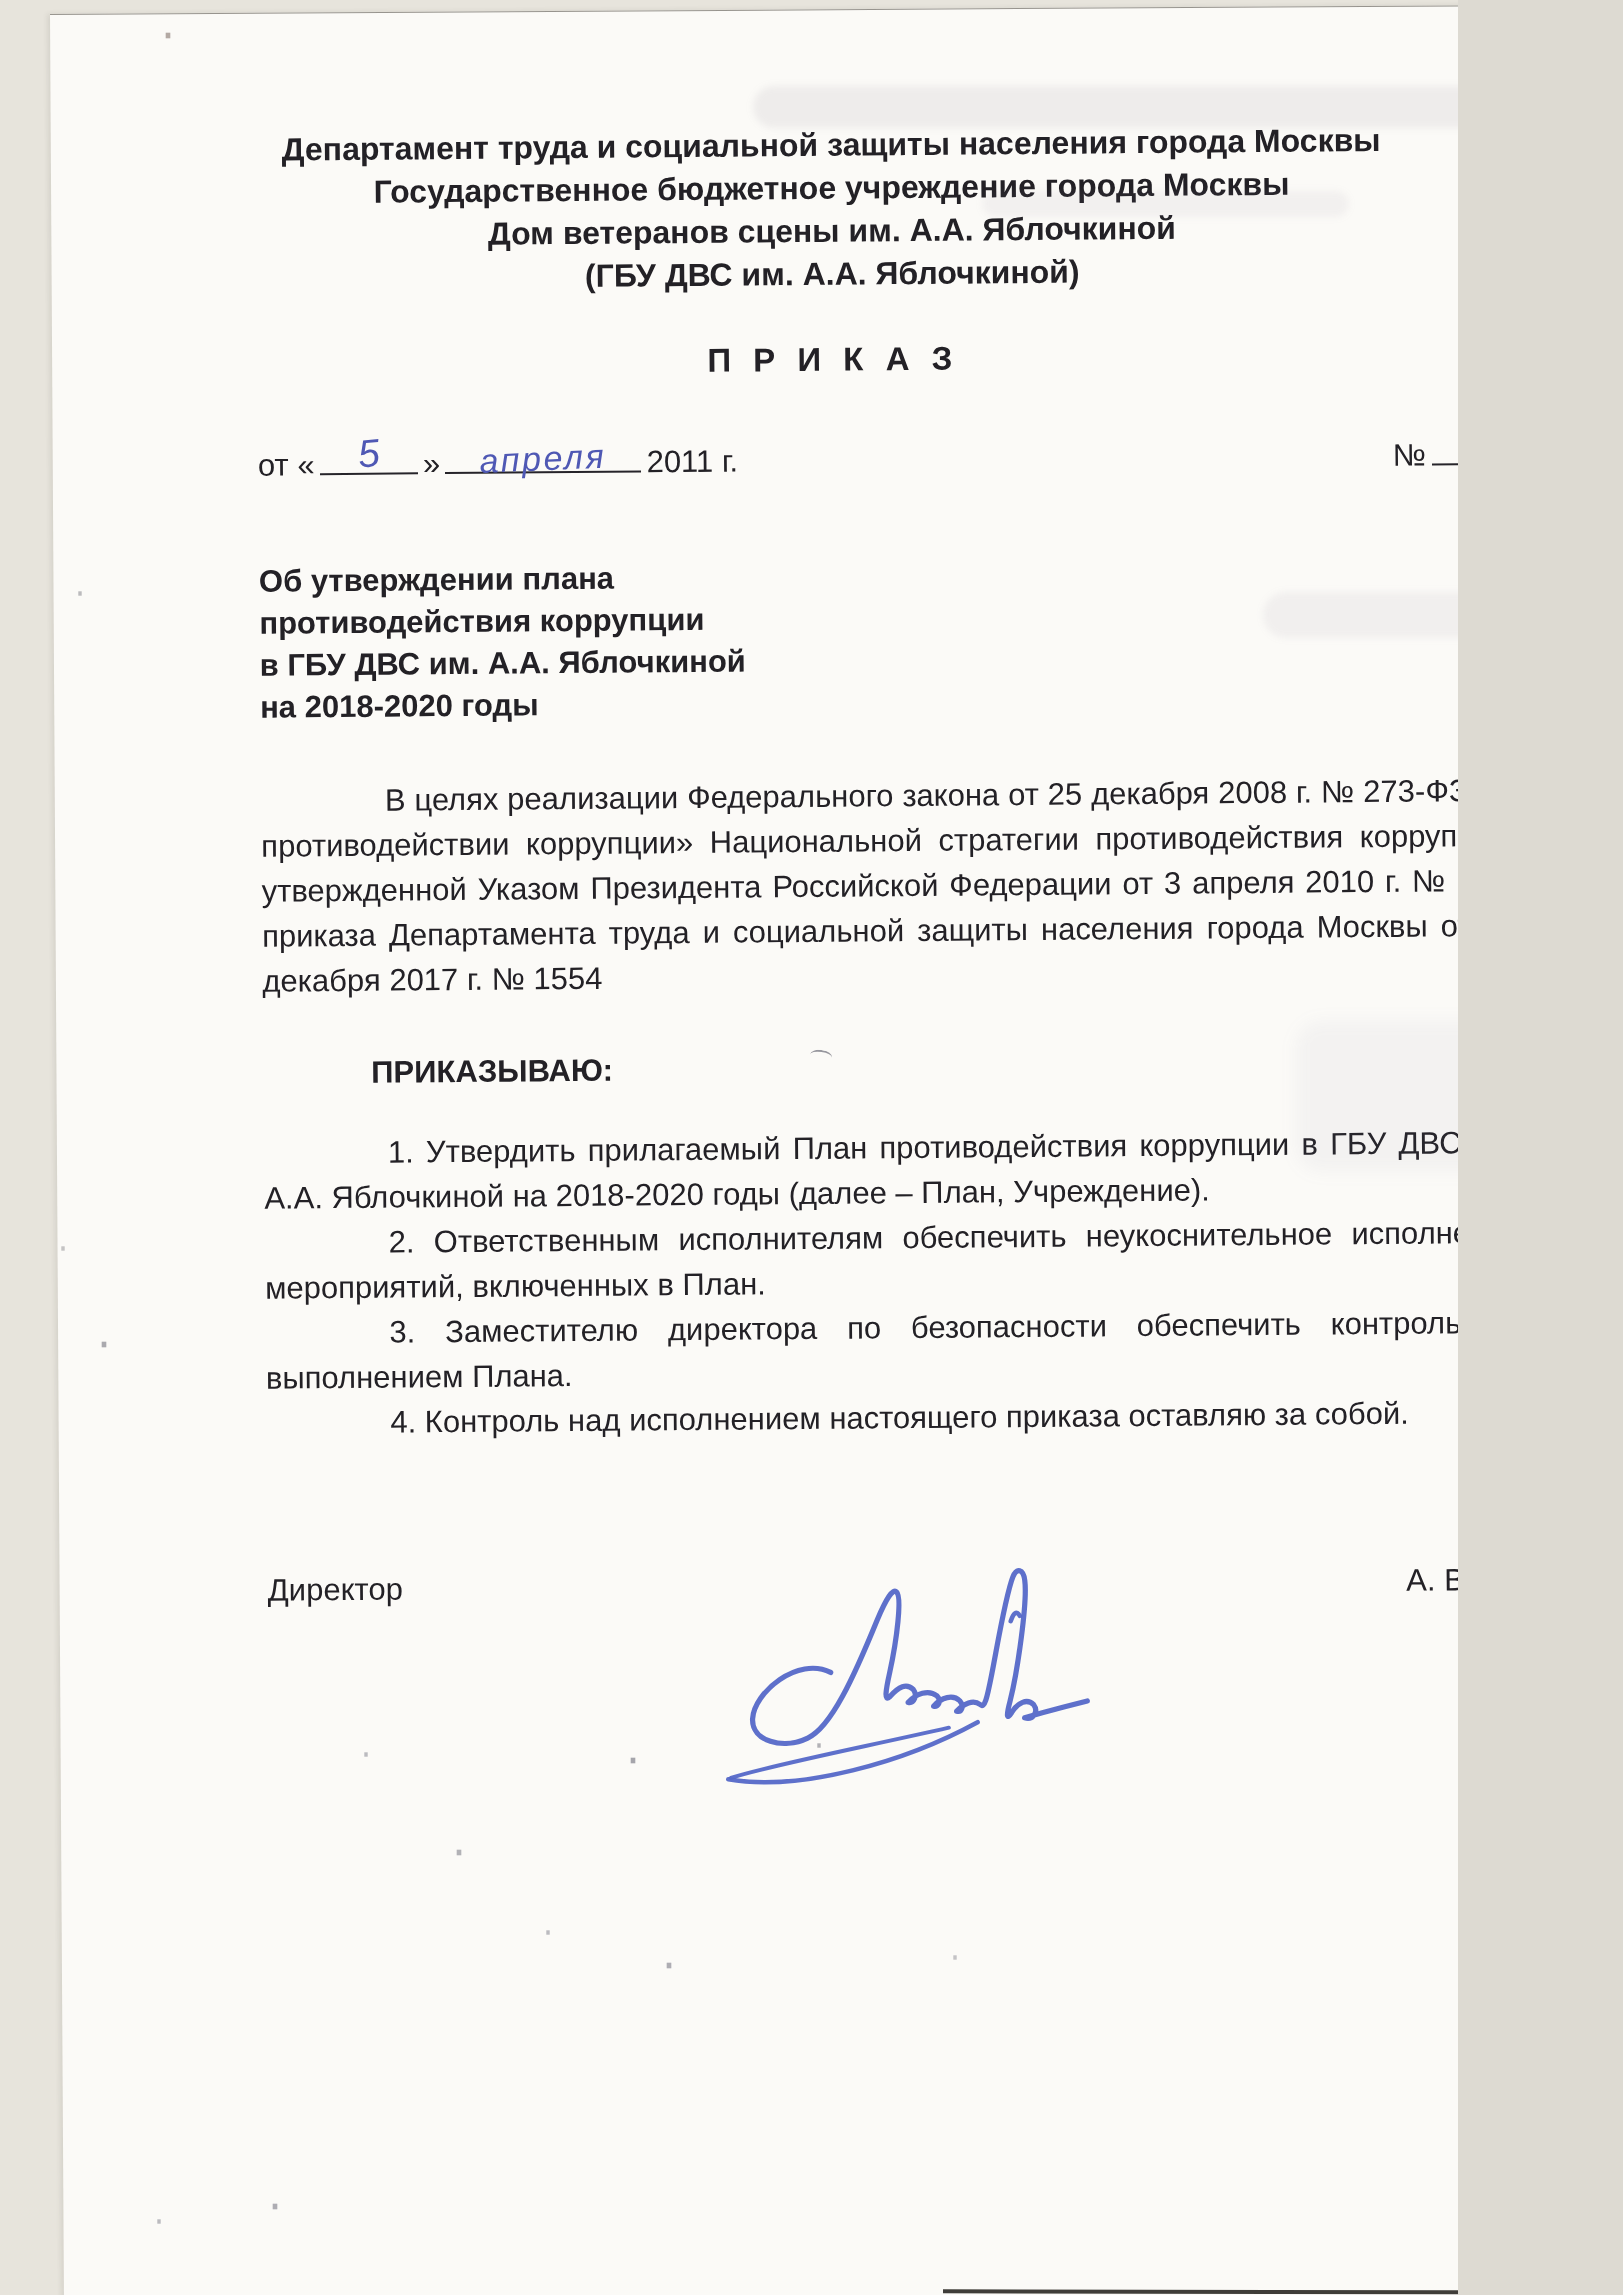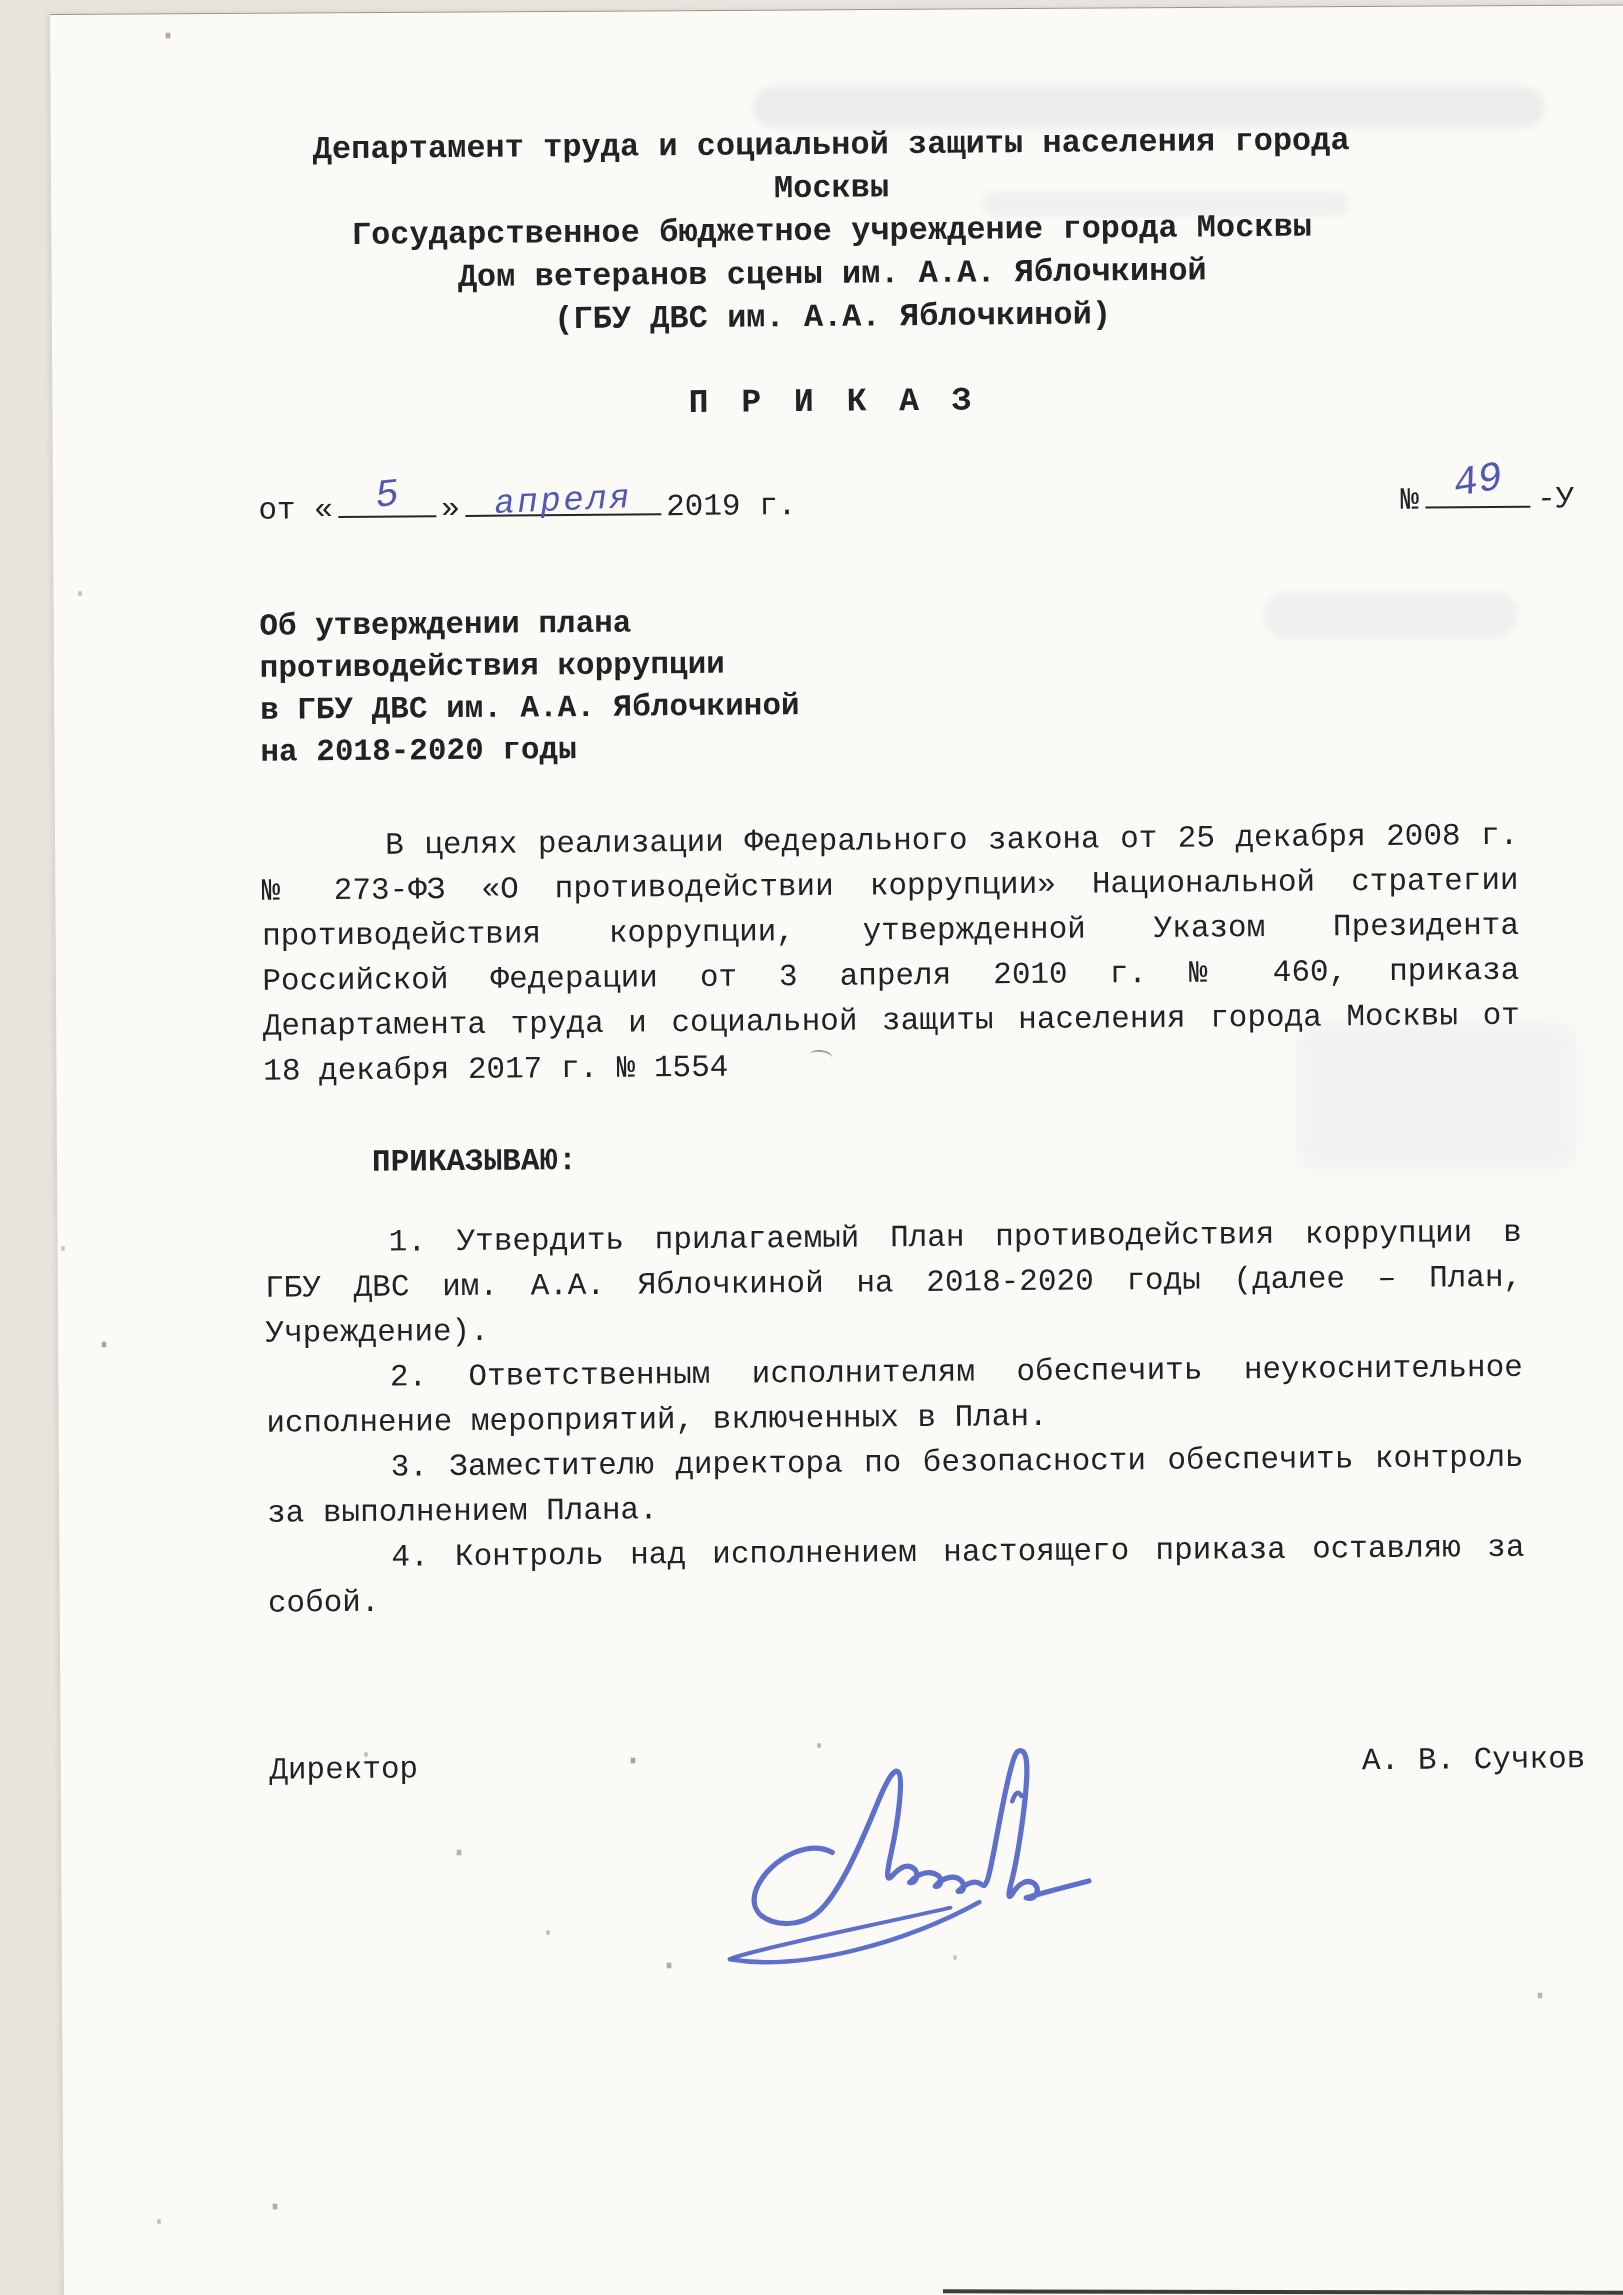--- a/index.html
+++ b/index.html
@@ -1,21 +1,21 @@
 <!DOCTYPE html>
 <html lang="ru" style="--ink-blue: #4f58b4; --signature-blue: #5568c8; --text: #232126; --paper: #fbfaf7; --scan-margin: #e7e4dc;font-size:10.5px"><head>
 <meta charset="utf-8">
 <style>
   * { margin:0; padding:0; box-sizing:border-box; }
   html,body { background:#dddad2; }
   .page {
-    position:relative; width:1623px; height:2295px;
+    position:relative; width:1458px; height:2295px;
     background:var(--scan-margin, #e7e4dc);
     overflow:hidden;
-    font-family:Liberation Mono, monospace;
+    font-family:Liberation Sans, sans-serif;
     padding-left:10px;
   }
   .paper {
     position:absolute; left:50px; top:14.4px; width:1604px; height:2330px;
     background:var(--paper, #fbfaf7);
     border-top:1.3px solid #97948e;
     transform:rotate(-0.35deg); transform-origin:0 0;
     box-shadow:-2.6px 0 5.2px rgba(60,55,45,0.10);
   }
   .content {
@@ -96,21 +96,21 @@
       <div class="org-header">
         <div>Департамент труда и социальной защиты населения города Москвы</div>
         <div>Государственное бюджетное учреждение города Москвы</div>
         <div>Дом ветеранов сцены им. А.А. Яблочкиной</div>
         <div>(ГБУ ДВС им. А.А. Яблочкиной)</div>
       </div>
 
       <div class="order-title">П Р И К А З</div>
 
       <div class="date-row">
-        <span class="date-left"><span>от «</span><span class="blank blank-day"><span class="hand hand-day">5</span></span><span>»</span><span class="blank blank-month"><span class="hand hand-month">апреля</span></span><span>2019 г.</span></span>
+        <span class="date-left"><span>от «</span><span class="blank blank-day"><span class="hand hand-day">5</span></span><span>»</span><span class="blank blank-month"><span class="hand hand-month">апреля</span></span><span>2011 г.</span></span>
         <span class="num-part"><span>№</span><span class="blank blank-num"><span class="hand hand-num">49</span></span><span>-У</span></span>
       </div>
 
       <div class="subject">
         <div>Об утверждении плана</div>
         <div>противодействия коррупции</div>
         <div>в ГБУ ДВС им. А.А. Яблочкиной</div>
         <div>на 2018-2020 годы</div>
       </div>
 

